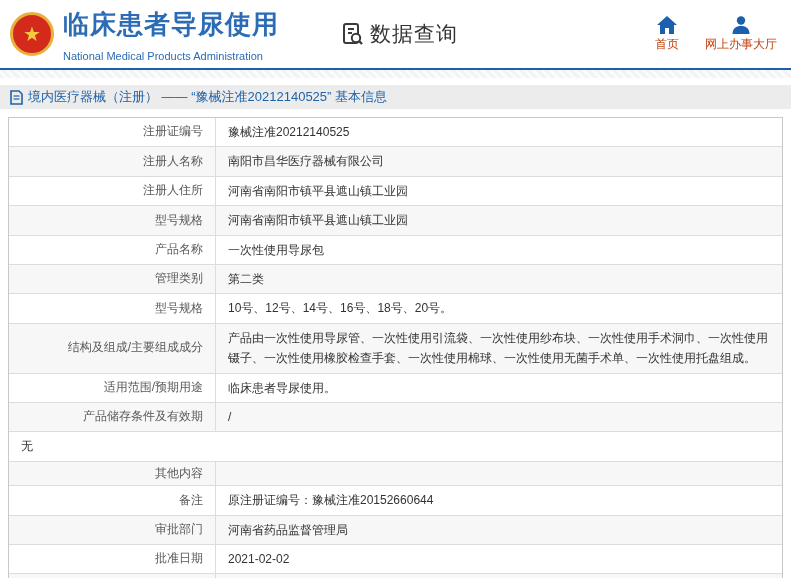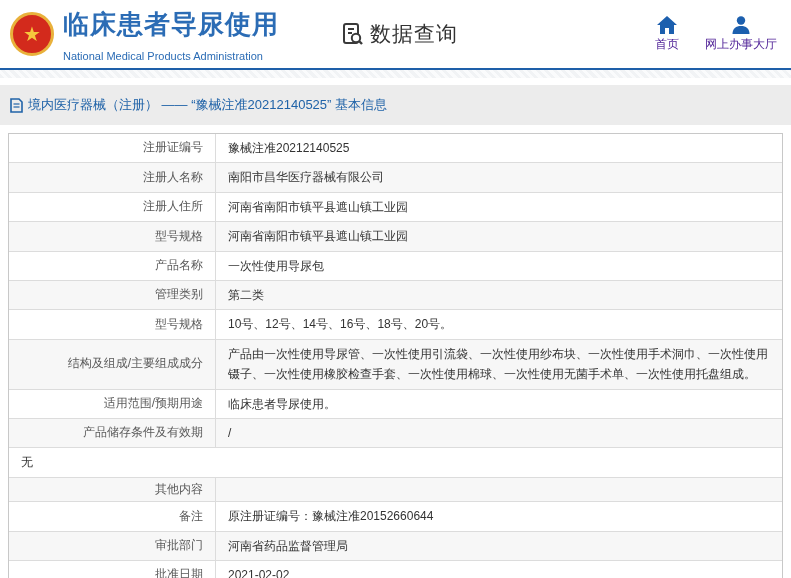--- a/index.html
+++ b/index.html
@@ -13,28 +13,28 @@
   .emblem { width:44px; height:44px; border-radius:50%; background:#d32a1c;
     border:3px solid #e9b13b; display:flex; align-items:center; justify-content:center;
     color:#f6c83d; font-size:20px; line-height:1; flex:0 0 auto; }
   .brand-text { margin-left:9px; }
   .brand-title { font-size:26px; font-weight:bold; letter-spacing:1px; }
   .brand-sub { font-size:11px; margin-top:8px; }
   .nav-query { display:flex; align-items:center; margin-left:62px; color:#333; }
   .nav-query .label { font-size:21px; color:#333; margin-left:5px; letter-spacing:1px; }
   .quick-links { margin-left:auto; display:flex; gap:26px; }
   .qlink { display:flex; flex-direction:column; align-items:center; cursor:pointer; }
-  .qlink .txt { font-size:12px; color:#4c1d95; margin-top:2px; white-space:nowrap; }
+  .qlink .txt { font-size:12px; color:#c2410c; margin-top:2px; white-space:nowrap; }
 
   .blue-line { height:2px; background:#1e5fa9; }
   .hatch-band { height:8px;
     background:repeating-linear-gradient(45deg,#f1f3f5 0 3px,#fafbfc 3px 6px); }
 
   
-  .title-bar { margin-top:7px; height:40px; background:#ececec; display:flex;
+  .title-bar { margin-top:7px; height:24px; background:#ececec; display:flex;
     align-items:center; padding:0 10px; }
   .title-bar .text { font-size:13px; margin-left:5px; }
 
   
   .tbl { margin:8px 8px 0 8px; border:1px solid #c8c8c8; }
   .trow { display:flex; min-height:23px; border-bottom:1px solid #dcdcdc;
     background:#fff; }
   .trow:last-child { border-bottom:none; }
   .trow.alt { background:#f7f7f7; }
   .tlabel { width:207px; flex:0 0 auto; text-align:left; padding:4px 12px 4px 4px;

